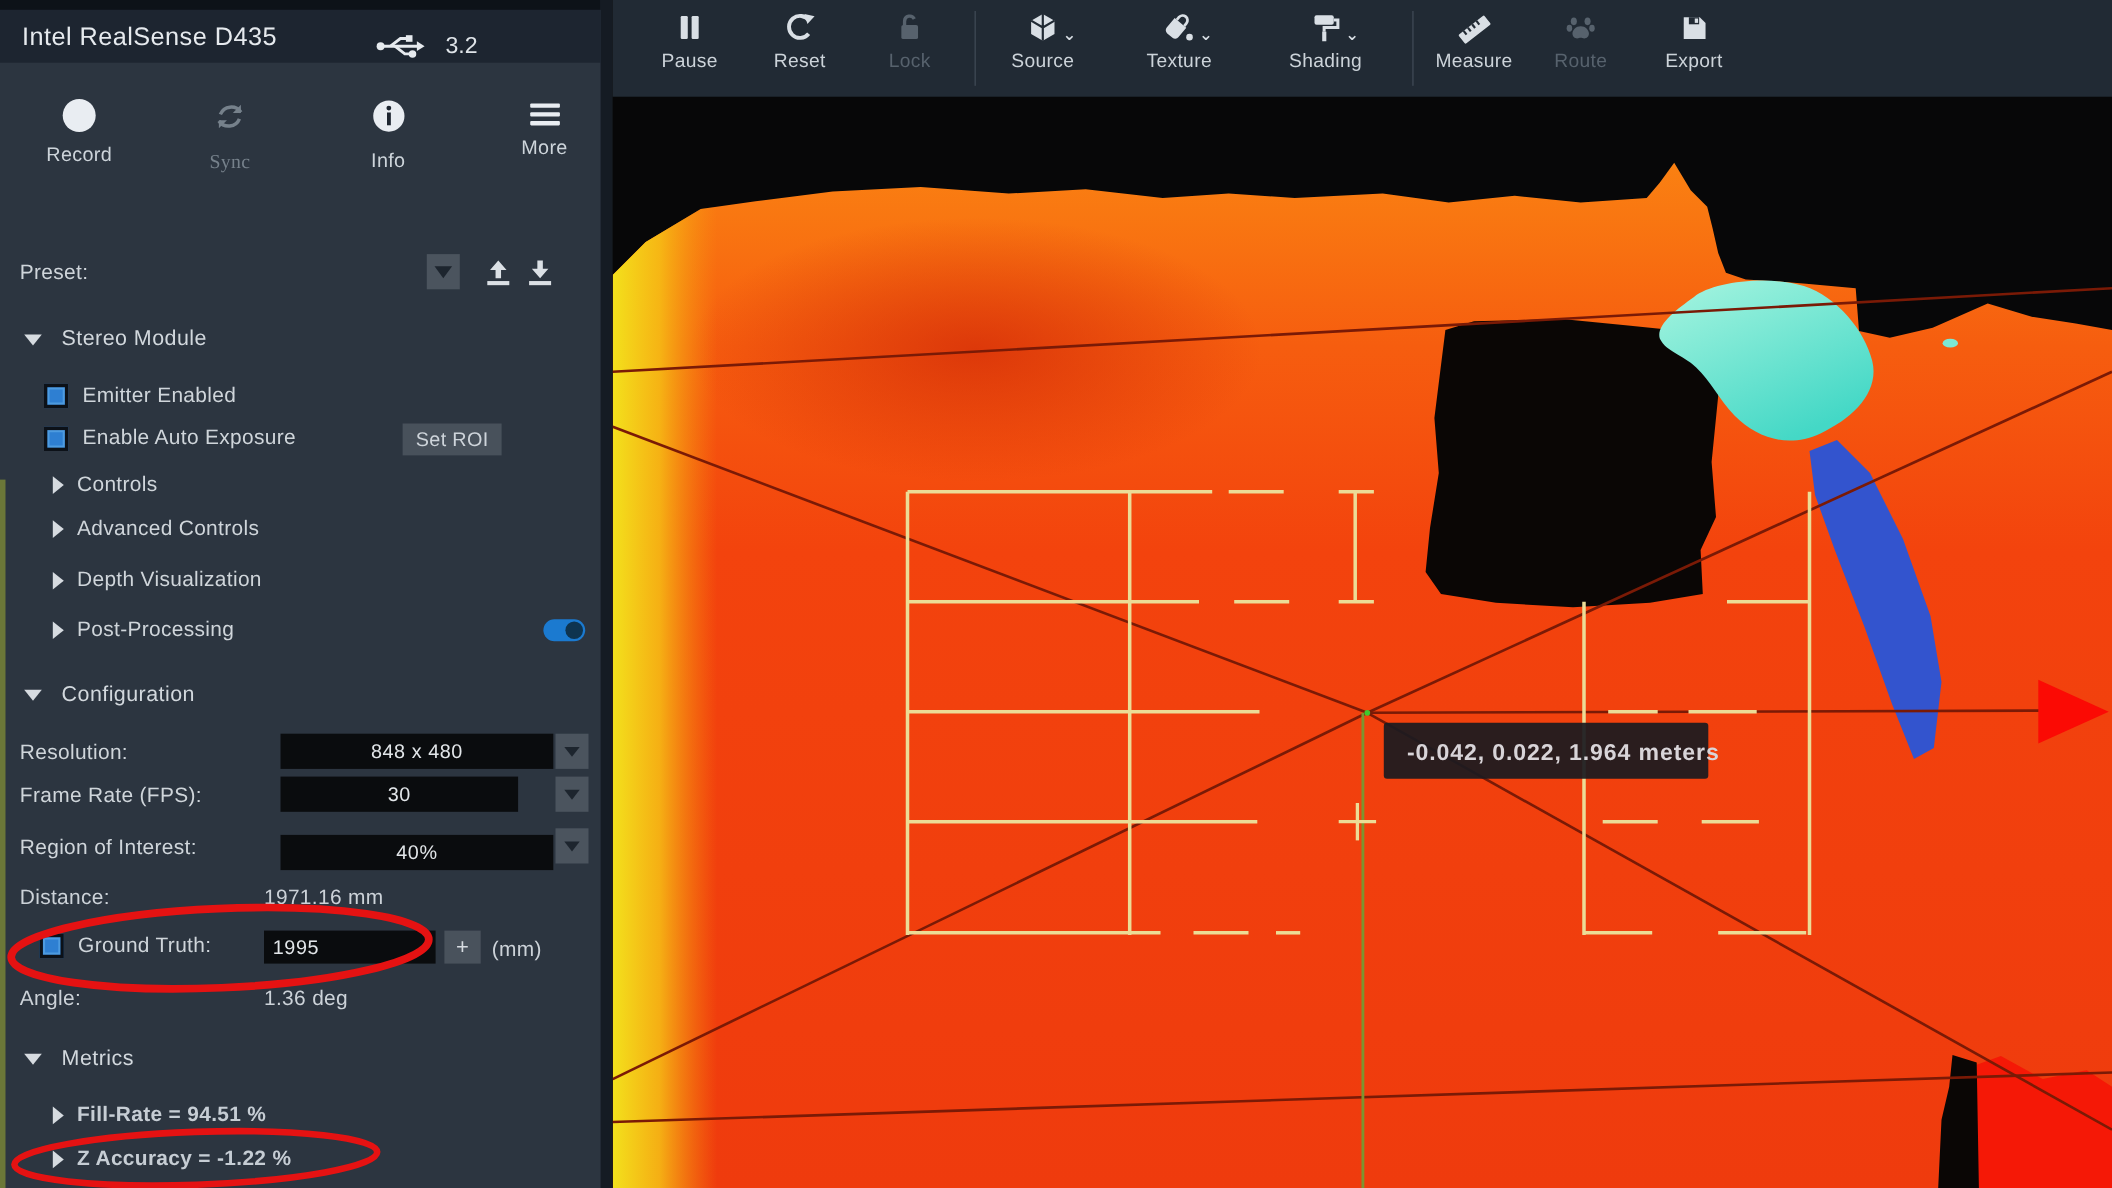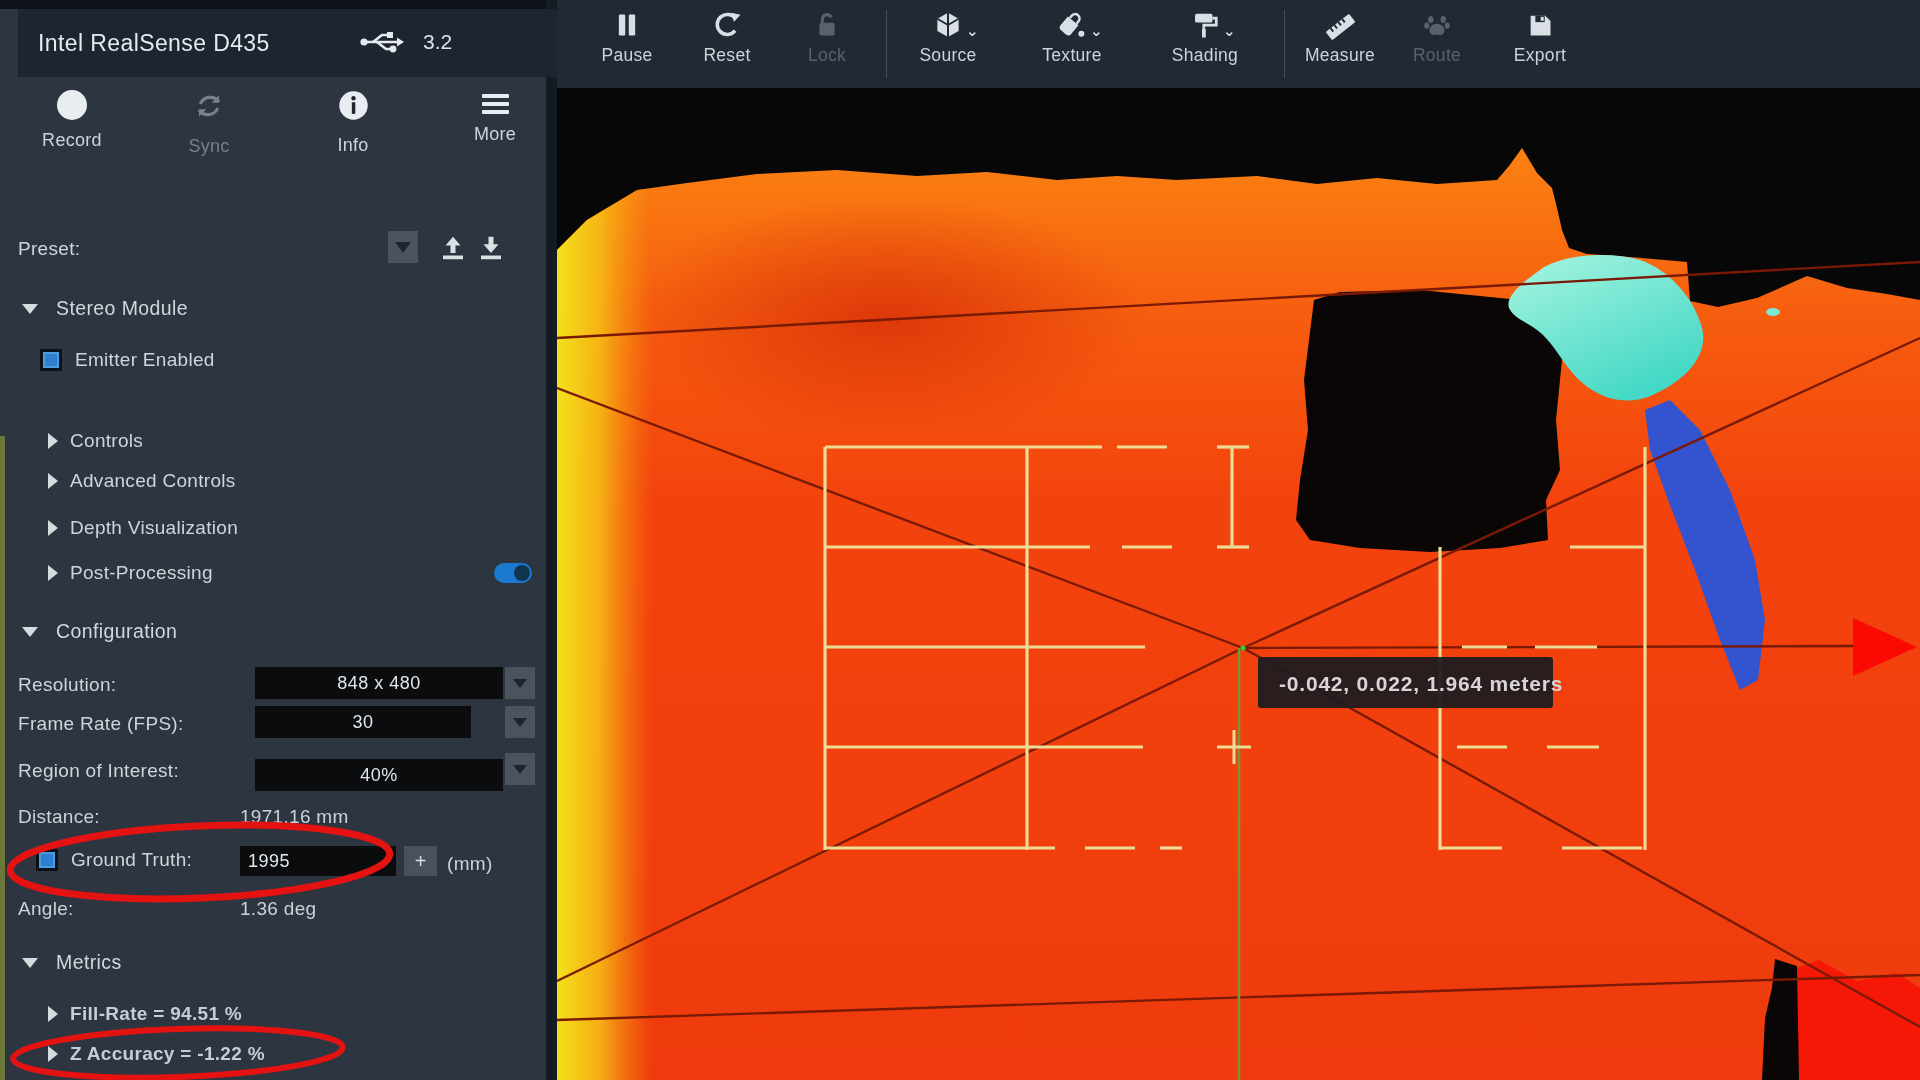--- a/index.html
+++ b/index.html
@@ -4,31 +4,31 @@
 <style>
   * { margin:0; padding:0; box-sizing:border-box; }
   html,body { width:1920px; height:1080px; overflow:hidden; background:#000; }
   body { font-family:"Liberation Sans","DejaVu Sans",sans-serif; -webkit-font-smoothing:antialiased; }
   .app { position:relative; width:1920px; height:1080px; }
 
   
   .sidebar { position:absolute; left:0; top:0; width:557px; height:1080px;
              background:#2c3540; border-right:11px solid #151b23; }
   .sb-topstrip { position:absolute; left:0; top:0; width:100%; height:9px; background:#0d1218; }
-  .sb-header { position:absolute; left:18px; top:9px; width:100%; height:68px; background:#1d2530;
+  .sb-header { position:absolute; left:0; top:9px; width:100%; height:48px; background:#1d2530;
                display:flex; align-items:center; }
   .sb-title { color:#e6eaee; font-size:23px; letter-spacing:.4px; margin-left:20px; font-weight:500; }
   .usb-wrap { position:absolute; left:341px; top:20px; display:flex; align-items:center; gap:18px; }
   .usb-ver { color:#dfe4e8; font-size:21px; font-weight:500; }
 
   .row { position:absolute; display:flex; align-items:center; }
 
   .tbtn { position:absolute; width:100px; text-align:center; cursor:pointer; }
   .tbtn .lab { display:block; margin-top:10px; font-size:18px; color:#cdd4da; letter-spacing:.3px; }
-  .tbtn.dis .lab { color:#76818b; }
+  .tbtn.dis .lab { color:#76818b;font-family:Liberation Serif, serif; }
   .rec-circle { width:30px; height:30px; border-radius:50%; background:#e9edf2; margin:0 auto; }
   .hamburger { width:27px; margin:4px auto 0; }
   .hamburger div { height:3.5px; background:#e9edf2; margin-bottom:4.5px; border-radius:1px; }
 
   .lbl { color:#cfd5da; font-size:19px; letter-spacing:.3px; }
   .ddl { position:absolute; height:32px; background:#0a0c0e; color:#e2e6e9; font-size:18px;
          display:flex; align-items:center; justify-content:center; letter-spacing:.5px; cursor:pointer; }
   .dbtn { position:absolute; width:30px; height:32px; background:#4b545e; display:flex;
           align-items:center; justify-content:center; cursor:pointer; }
   .tri-d { width:0; height:0; border-left:8px solid transparent; border-right:8px solid transparent;
@@ -144,20 +144,25 @@
     </svg>
 
     <div class="row" style="left:22px; top:297px;justify-content:space-between;">
       <div class="exp-d"></div>
       <span class="section-title">Stereo Module</span>
     </div>
     <div class="row" style="left:40px; top:349px;">
       <div class="chk"></div>
       <span class="lbl" style="margin-left:13px;">Emitter Enabled</span>
     </div>
+    <div class="row" style="left:40px; top:388px; width:480px;">
+      <div class="chk"></div>
+      <span class="lbl" style="margin-left:13px;">Enable Auto Exposure</span>
+      <span class="setroi">Set ROI</span>
+    </div>
     <div class="row" style="left:48px; top:430px;">
       <div class="exp-r"></div>
       <span class="lbl">Controls</span>
     </div>
     <div class="row" style="left:48px; top:470px;">
       <div class="exp-r"></div>
       <span class="lbl">Advanced Controls</span>
     </div>
     <div class="row" style="left:48px; top:517px;">
       <div class="exp-r"></div>

